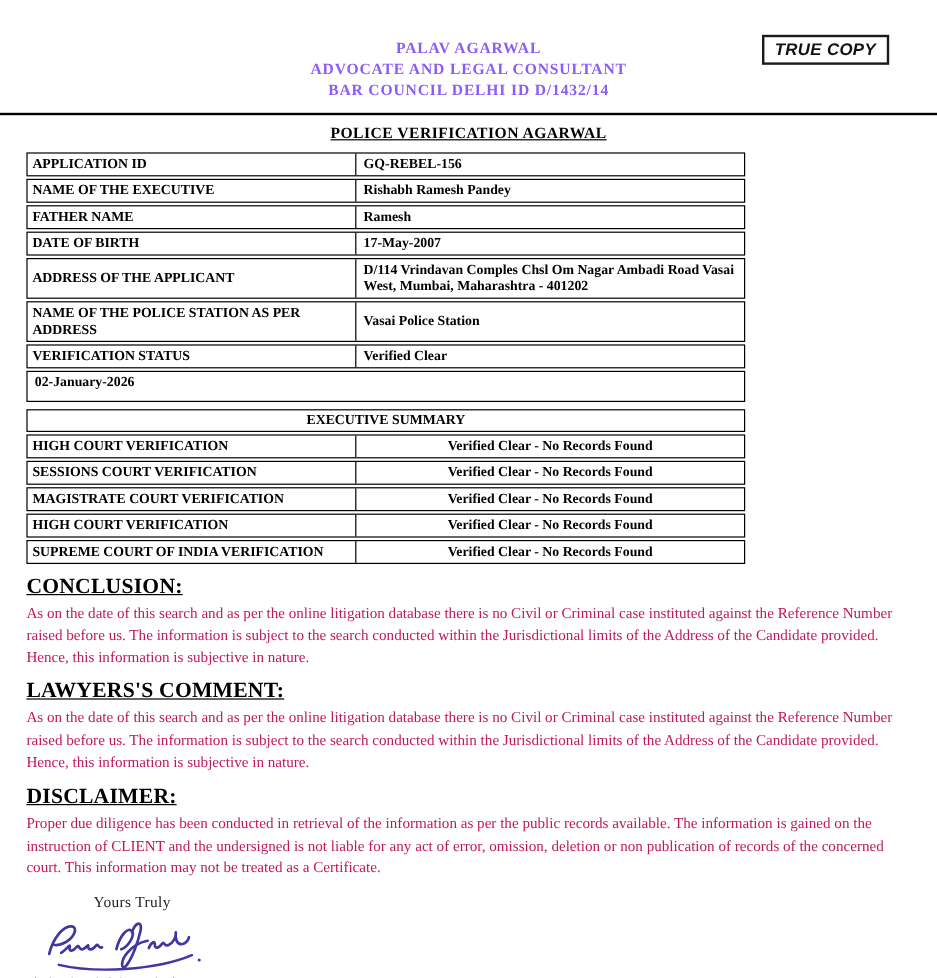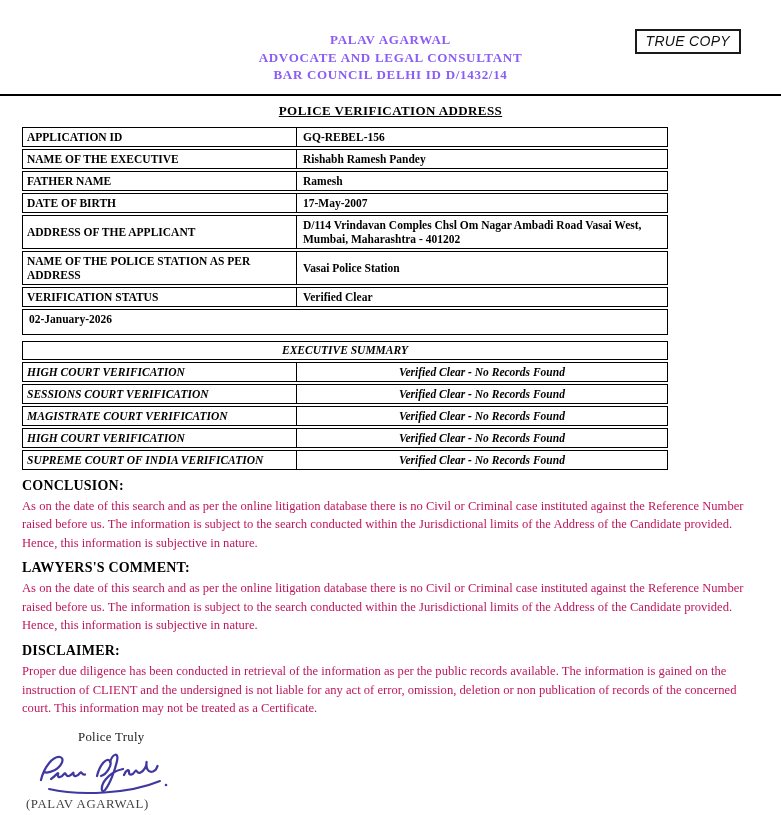--- a/index.html
+++ b/index.html
@@ -22,40 +22,40 @@
     font-size: 13px;
     line-height: 17.5px;
     letter-spacing: 0.7px;
   }
   .stamp {
     position: absolute;
     top: 29px; right: 40px;
     border: 2px solid #1a1a1a;
     padding: 2px 9px 3px 9px;
     font-family: "Liberation Sans", sans-serif;
-    font-weight: normal;
+    font-weight: bold;
     font-style: italic;
     font-size: 14px;
     letter-spacing: 0.3px;
     color: #111;
     background: #fff;
   }
   .rule { margin-top: 10px; border-top: 2px solid #000; width: 100%; }
   .report-title {
     margin-top: 7px;
     text-align: center;
     font-weight: bold;
     font-size: 13px;
     letter-spacing: 0.4px;
     text-decoration: underline;
     color: #000;
   }
 
   
-  .tbl { margin: 8px 16px 0 22px; width: 646px; }
+  .tbl { margin: 8px 16px 0 22px; width: 599px; }
   .tbl .row {
     display: flex;
     border: 1px solid #000;
     margin-bottom: 2px;
     min-height: 20px;
     align-items: center;
     background: #fff;
   }
   .tbl .cl {
     width: 274px;
@@ -75,39 +75,40 @@
     padding: 2px 6px;
     font-weight: bold;
     font-size: 11.5px;
     line-height: 14px;
     color: #000;
   }
   .tbl .row.vdate { min-height: 26px; align-items: flex-start; }
   .tbl .row.vdate .cl { align-self: stretch; align-items: center; }
   .tbl .row.vdate .cv { padding-top: 2px; }
 
-  .tbl.summary { margin-top: 6px; font-style: italic; }
+  .tbl.summary { margin-top: 6px; }
   .tbl.summary .row { min-height: 19px; }
   .tbl.summary .row.head { justify-content: center; }
   .tbl.summary .ch {
     width: 100%;
     text-align: center;
     font-weight: bold;
     font-size: 11.5px;
     color: #000;
     padding: 2px 0;
   }
   .tbl.summary .cv { text-align: center; }
 
   
   .section { margin: 0 20px 0 22px; }
   .section .hd {
     margin-top: 8px;
     font-weight: bold;
-    font-size: 14px;
+    font-size: 18px;
+    text-decoration: underline;
     color: #000;
     letter-spacing: 0.2px;
   }
   .section .body {
     margin-top: 3px;
     font-size: 12.6px;
     line-height: 18.6px;
     color: #be185d;
     width: 738px;
   }
@@ -145,21 +146,21 @@
   </div>
 
   <div class="letterhead">
     <div>PALAV AGARWAL</div>
     <div>ADVOCATE AND LEGAL CONSULTANT</div>
     <div>BAR COUNCIL DELHI ID D/1432/14</div>
   </div>
 
   <div class="rule"></div>
 
-  <div class="report-title">POLICE VERIFICATION ADDRESS</div>
+  <div class="report-title">POLICE VERIFICATION AGARWAL</div>
 
   <div class="tbl">
     <div class="row">
       <div class="cl">APPLICATION ID</div>
       <div class="cv">GQ-REBEL-156</div>
     </div>
     <div class="row">
       <div class="cl">NAME OF THE EXECUTIVE</div>
       <div class="cv">Rishabh Ramesh Pandey</div>
     </div>
@@ -222,21 +223,21 @@
   <div class="section">
     <div class="hd">LAWYERS'S COMMENT:</div>
     <div class="body">As on the date of this search and as per the online litigation database there is no Civil or Criminal case instituted against the Reference Number raised before us. The information is subject to the search conducted within the Jurisdictional limits of the Address of the Candidate provided. Hence, this information is subjective in nature.</div>
   </div>
 
   <div class="section">
     <div class="hd">DISCLAIMER:</div>
     <div class="body">Proper due diligence has been conducted in retrieval of the information as per the public records available. The information is gained on the instruction of CLIENT and the undersigned is not liable for any act of error, omission, deletion or non publication of records of the concerned court. This information may not be treated as a Certificate.</div>
   </div>
 
-  <div class="closing">Police Truly</div>
+  <div class="closing">Yours Truly</div>
 
   <div class="sig-wrap">
     <svg width="150" height="50" viewBox="0 0 300 100" xmlns="http://www.w3.org/2000/svg">
       <g fill="none" stroke="#4038a0" stroke-width="4.5" stroke-linecap="round" stroke-linejoin="round">
 
         <path d="M14,66 C20,40 38,18 52,20 C62,22 56,38 42,46 C32,51 24,52 20,50"></path>
         <path d="M34,64 C44,58 50,46 48,56 C47,62 54,62 60,54 C64,49 63,60 70,58 C77,56 80,47 79,54 C79,60 86,60 92,52 C96,47 95,57 102,55"></path>
 
         <path d="M126,58 C132,34 146,20 152,28 C157,35 146,54 134,58"></path>
         <path d="M152,30 C158,12 170,10 166,28 C162,46 152,74 142,86 C134,94 132,78 144,64 C154,52 168,46 178,44"></path>

